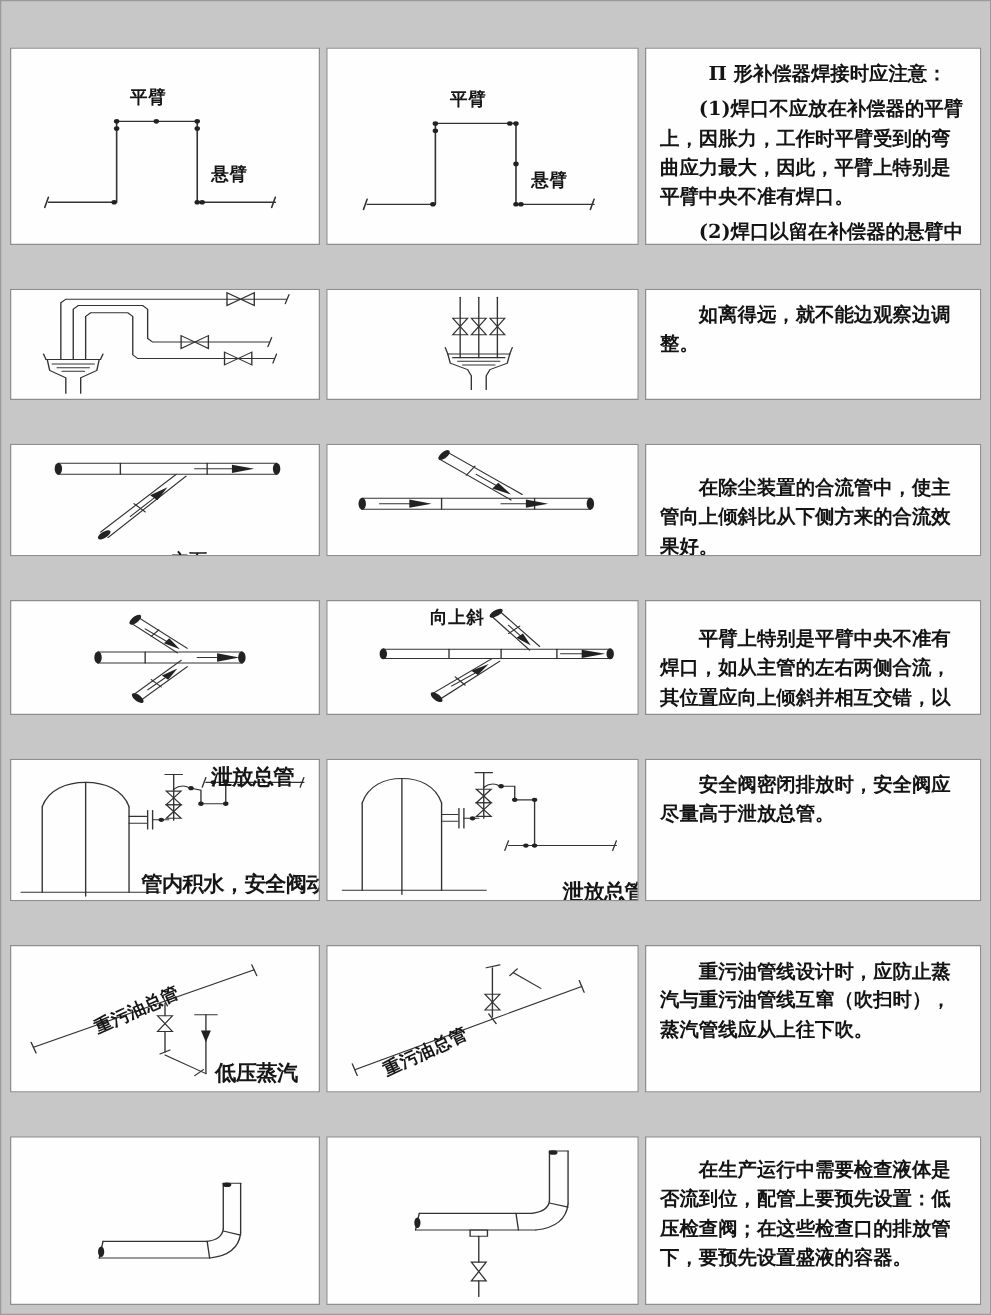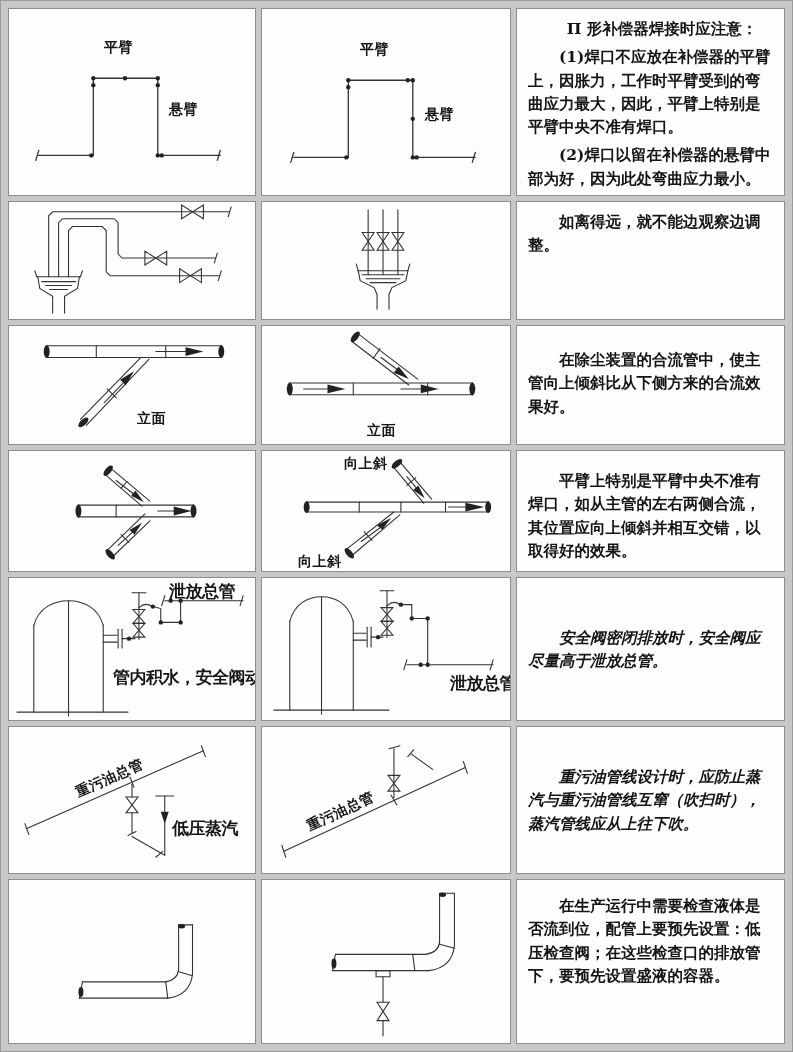--- a/index.html
+++ b/index.html
@@ -9,21 +9,21 @@
     background:#c7c7c7;border:1px solid #9a9a9a;
     padding:7px 7px;
     display:grid;
     grid-template-columns:248px 250px 1fr;
     grid-template-rows:188px 119px 120px 122px 144px 148px auto;
     gap:5px;
     font-family:"DejaVu Serif","Liberation Serif",serif;
   }
   .cell{
     background:#fefefe;border:1px solid #8e8e8e;
-    position:relative;overflow:hidden;
+    position:relative;overflow:hidden;margin-top:30px;
   }
   .cell svg{position:absolute;inset:0;width:100%;height:100%;}
   .ln{stroke:#333;stroke-width:1.3;fill:none;stroke-linecap:round;stroke-linejoin:round;}
   .ln2{stroke:#333;stroke-width:1.1;fill:none;stroke-linecap:round;}
   .fl{fill:#222;stroke:none;}
   .lbl{
     position:absolute;white-space:nowrap;color:#161616;
     font-size:14px;font-weight:700;letter-spacing:0.5px;
   }
   .lbl.sm{font-size:17px;letter-spacing:-0.5px;}
@@ -31,21 +31,21 @@
   .rot25{transform:rotate(-25deg);transform-origin:0 0;}
   .note{
     padding:8px 11px;display:flex;flex-direction:column;gap:5px;
     font-size:15.5px;line-height:1.5;color:#141414;font-weight:700;
   }
   .note p{margin:0;text-indent:2em;}
   .note p.t25{text-indent:2.5em;}
   .pt20{padding-top:22px;}
   .pt16{padding-top:18px;}
   .pt12{padding-top:14px;}
-  .v-center{justify-content:center;font-style:italic;}
+  .v-center{}
 </style>
 </head>
 <body>
 
 <div class="sheet">
 
   <div class="cell">
     <svg viewBox="0 0 248 188" preserveAspectRatio="none">
       <g class="ln">
         <polyline points="30,148 85,148 85,70 150,70 150,148 213,148"></polyline>

